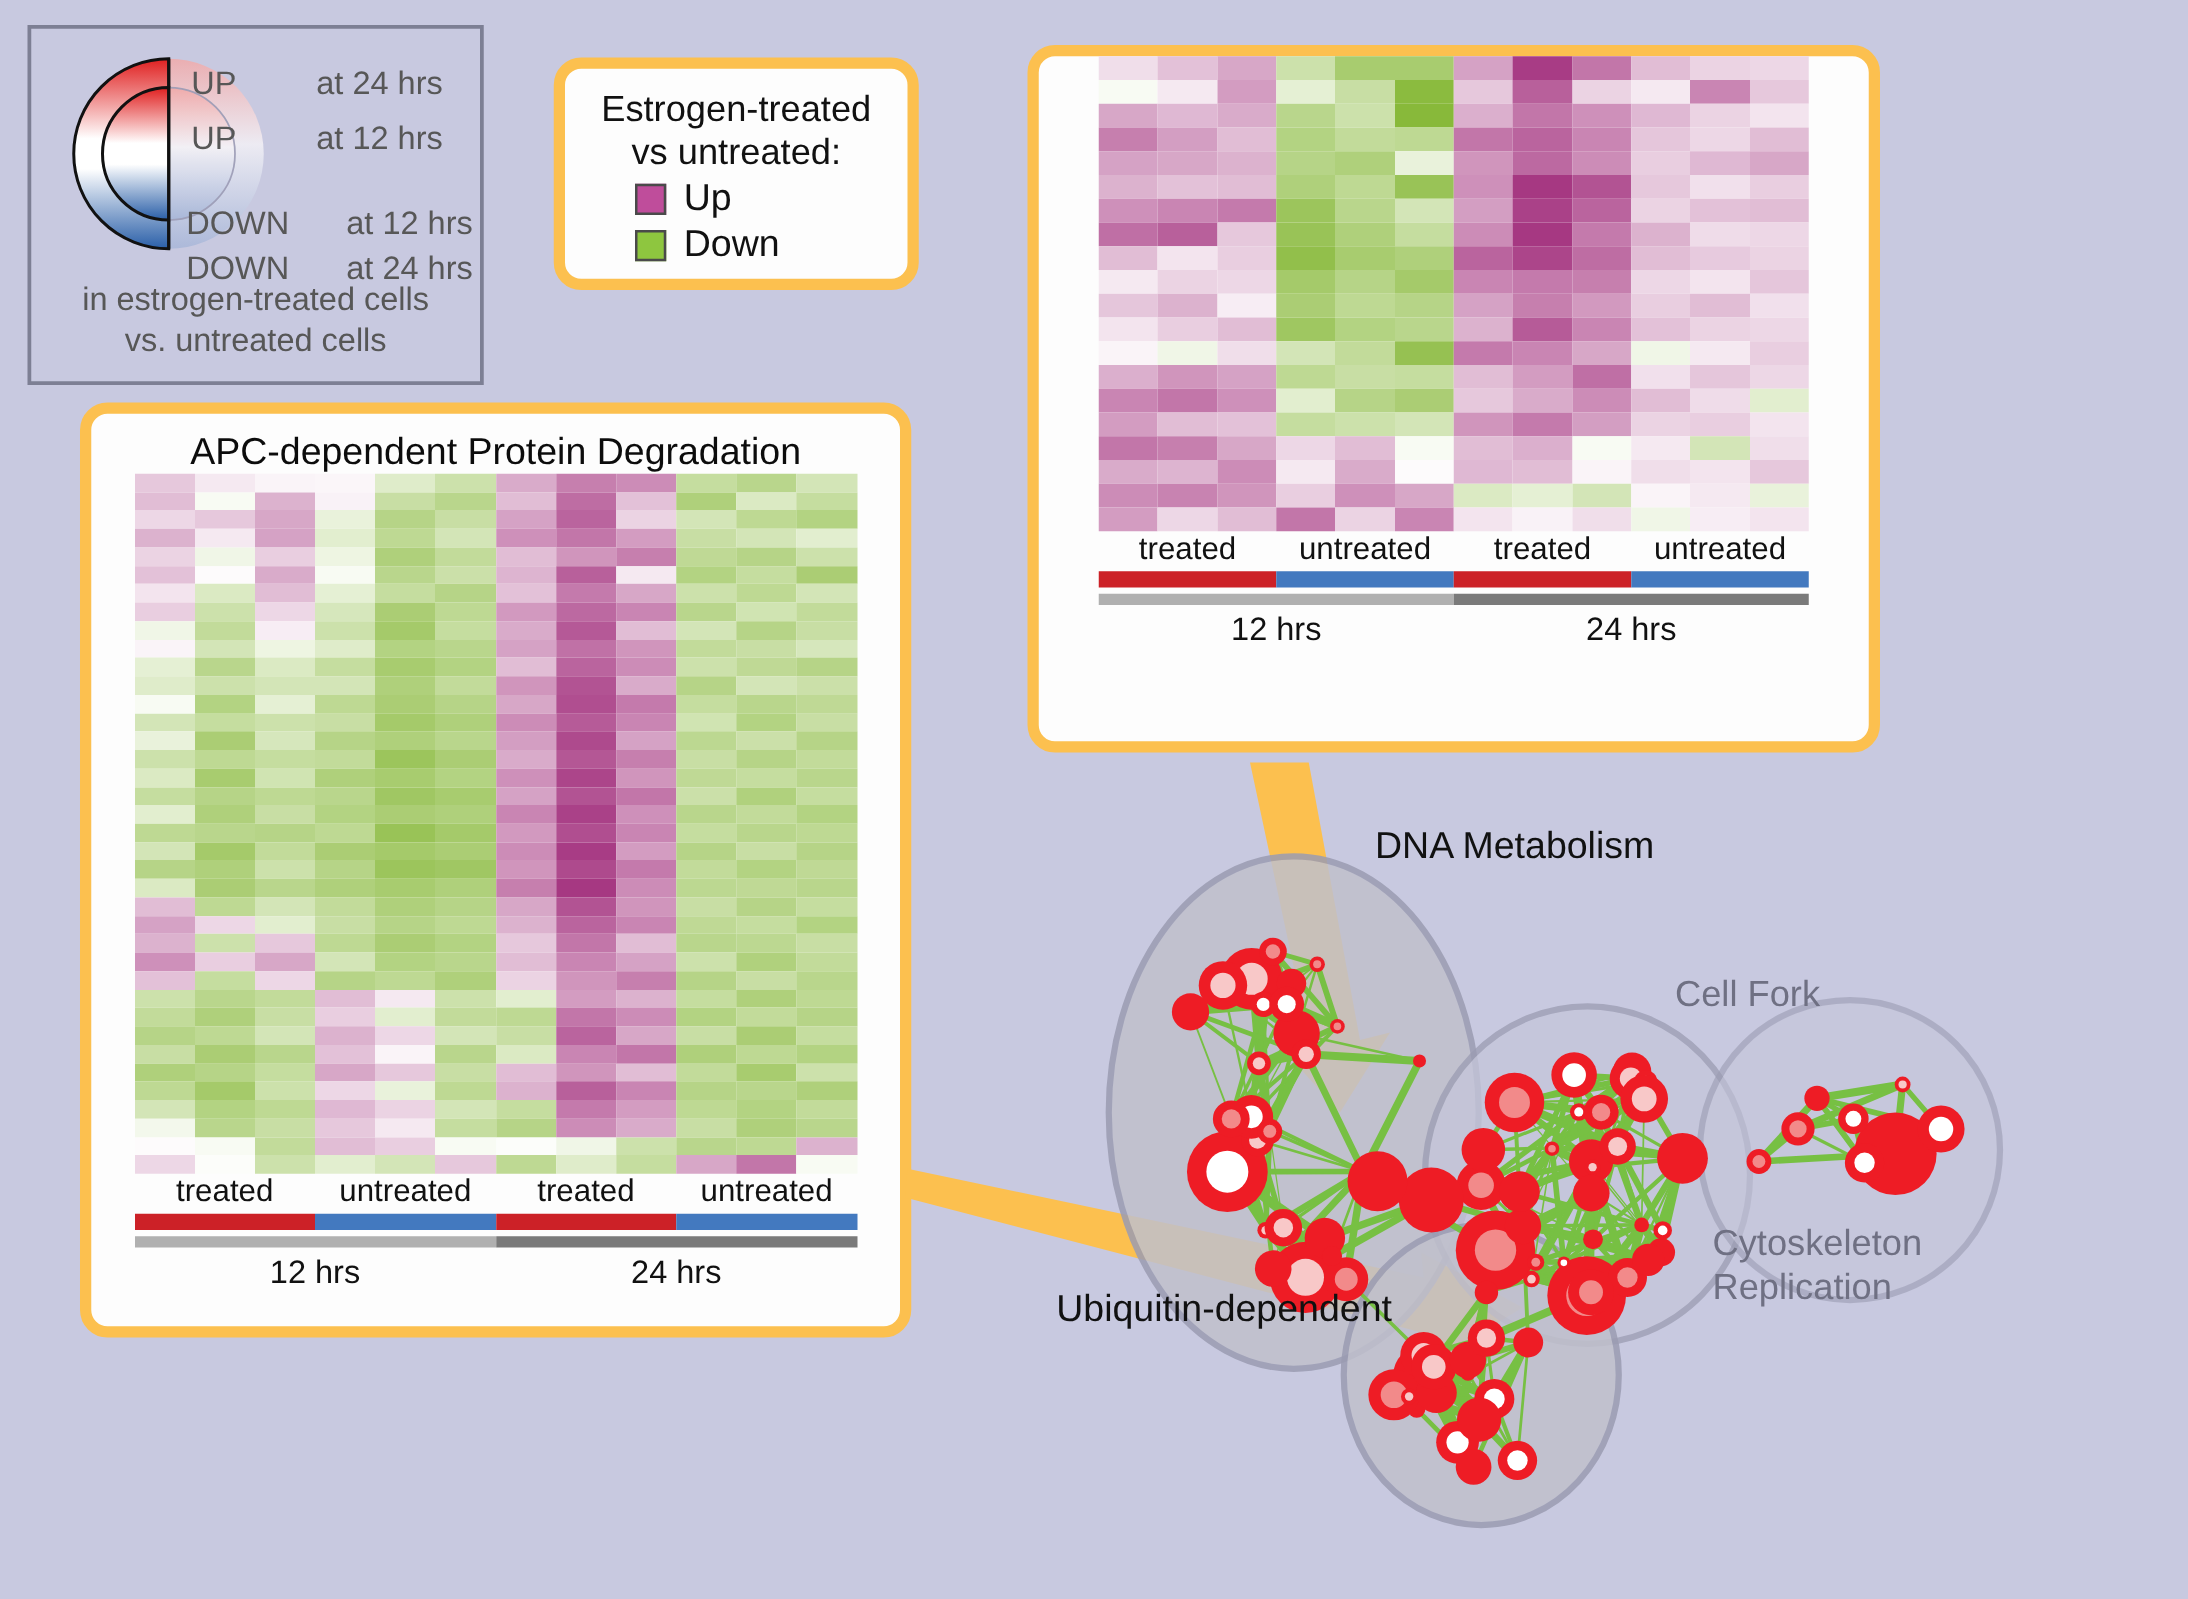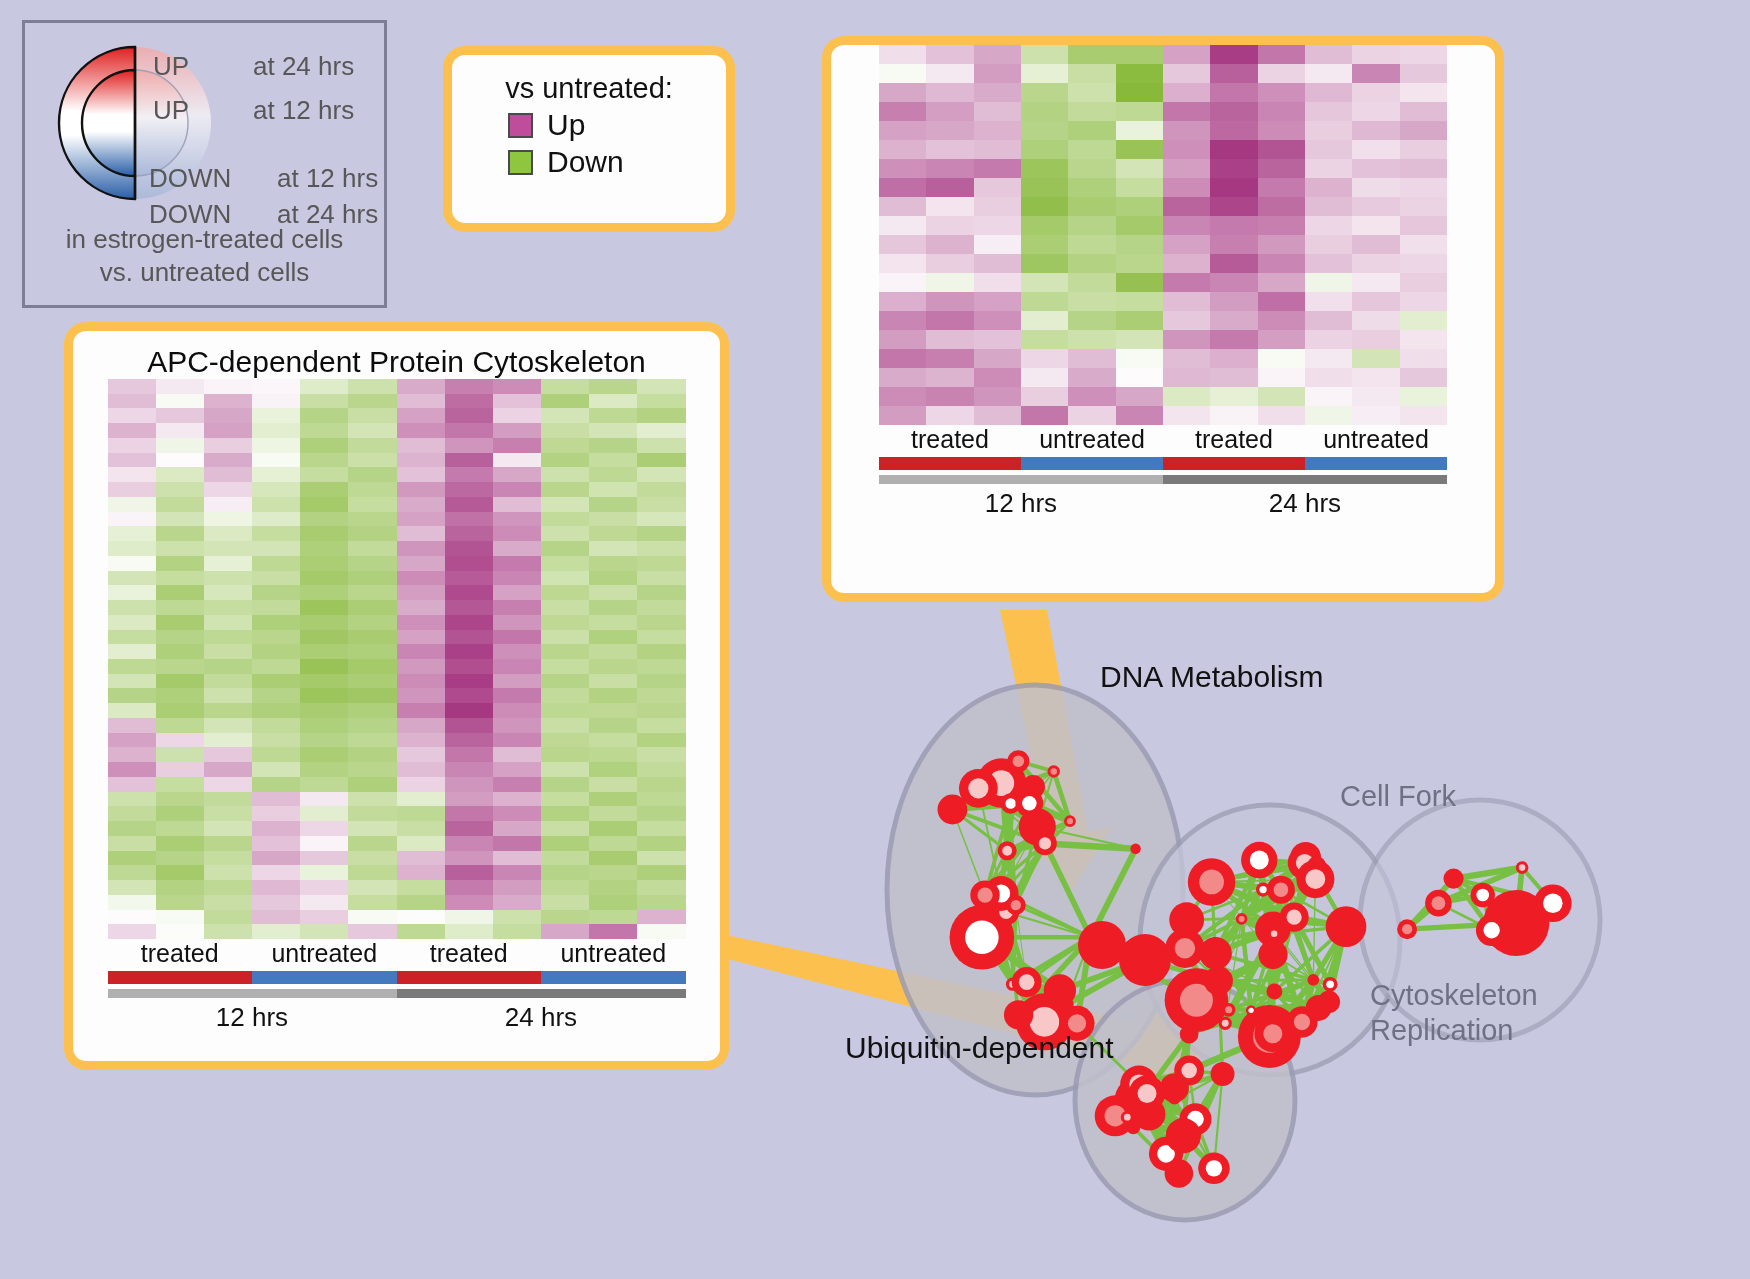--- a/index.html
+++ b/index.html
@@ -107,20 +107,21 @@
     <div class="wheel-val" style="left:252px;top:176px;">at 24 hrs</div>
 
     <div id="wheel-caption">
       <div>in estrogen-treated cells</div>
       <div>vs. untreated cells</div>
     </div>
   </div>
 
   <div id="updown-legend" class="card">
     <div class="ltitle">
+      <div>Estrogen-treated</div>
       <div>vs untreated:</div>
     </div>
     <div class="lrow">
       <span class="swatch" style="background:#bf4d9b"></span>
       <span class="lbl">Up</span>
     </div>
     <div class="lrow">
       <span class="swatch" style="background:#8ec63f"></span>
       <span class="lbl">Down</span>
     </div>
@@ -387,21 +388,21 @@
           <div style="flex: 1 1 0%; background: rgb(122, 122, 122);"></div>
         </div>
       <div class="times">
           <div>12 hrs</div>
           <div>24 hrs</div>
         </div>
     </div>
   </div>
 
   <div id="apc" class="card">
-    <div class="panel-title">APC-dependent Protein Cytoskeleton</div>
+    <div class="panel-title">APC-dependent Protein Degradation</div>
     <div class="hm" id="hm-apc" style="grid-template-columns: repeat(12, 1fr); grid-template-rows: repeat(38, 1fr); width: 578px; height: 560px;">
         <div style="background: rgb(230, 200, 220);"></div>
         <div style="background: rgb(245, 233, 241);"></div>
         <div style="background: rgb(250, 244, 248);"></div>
         <div style="background: rgb(251, 246, 249);"></div>
         <div style="background: rgb(223, 236, 202);"></div>
         <div style="background: rgb(204, 225, 171);"></div>
         <div style="background: rgb(217, 171, 202);"></div>
         <div style="background: rgb(198, 127, 174);"></div>
         <div style="background: rgb(204, 140, 183);"></div>

